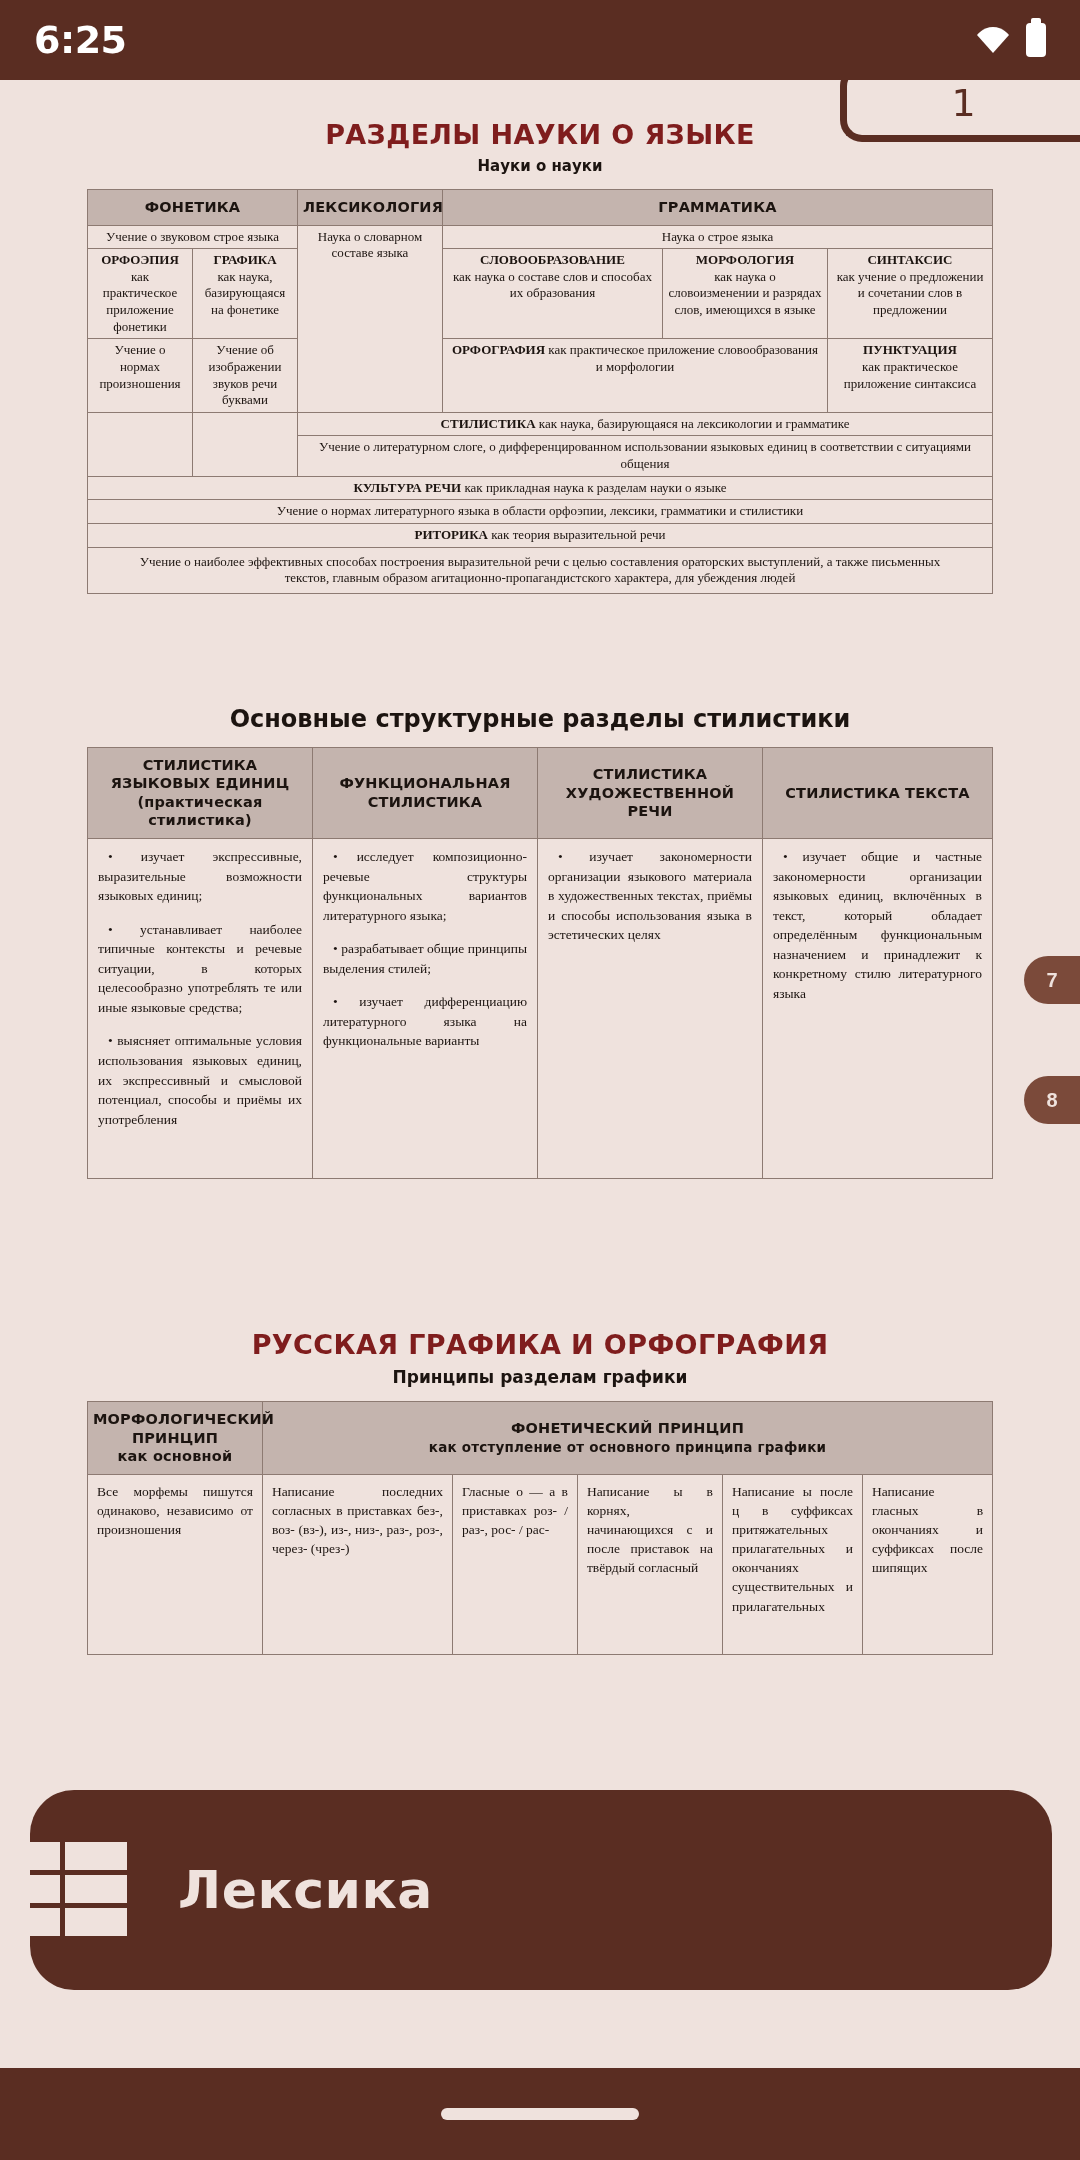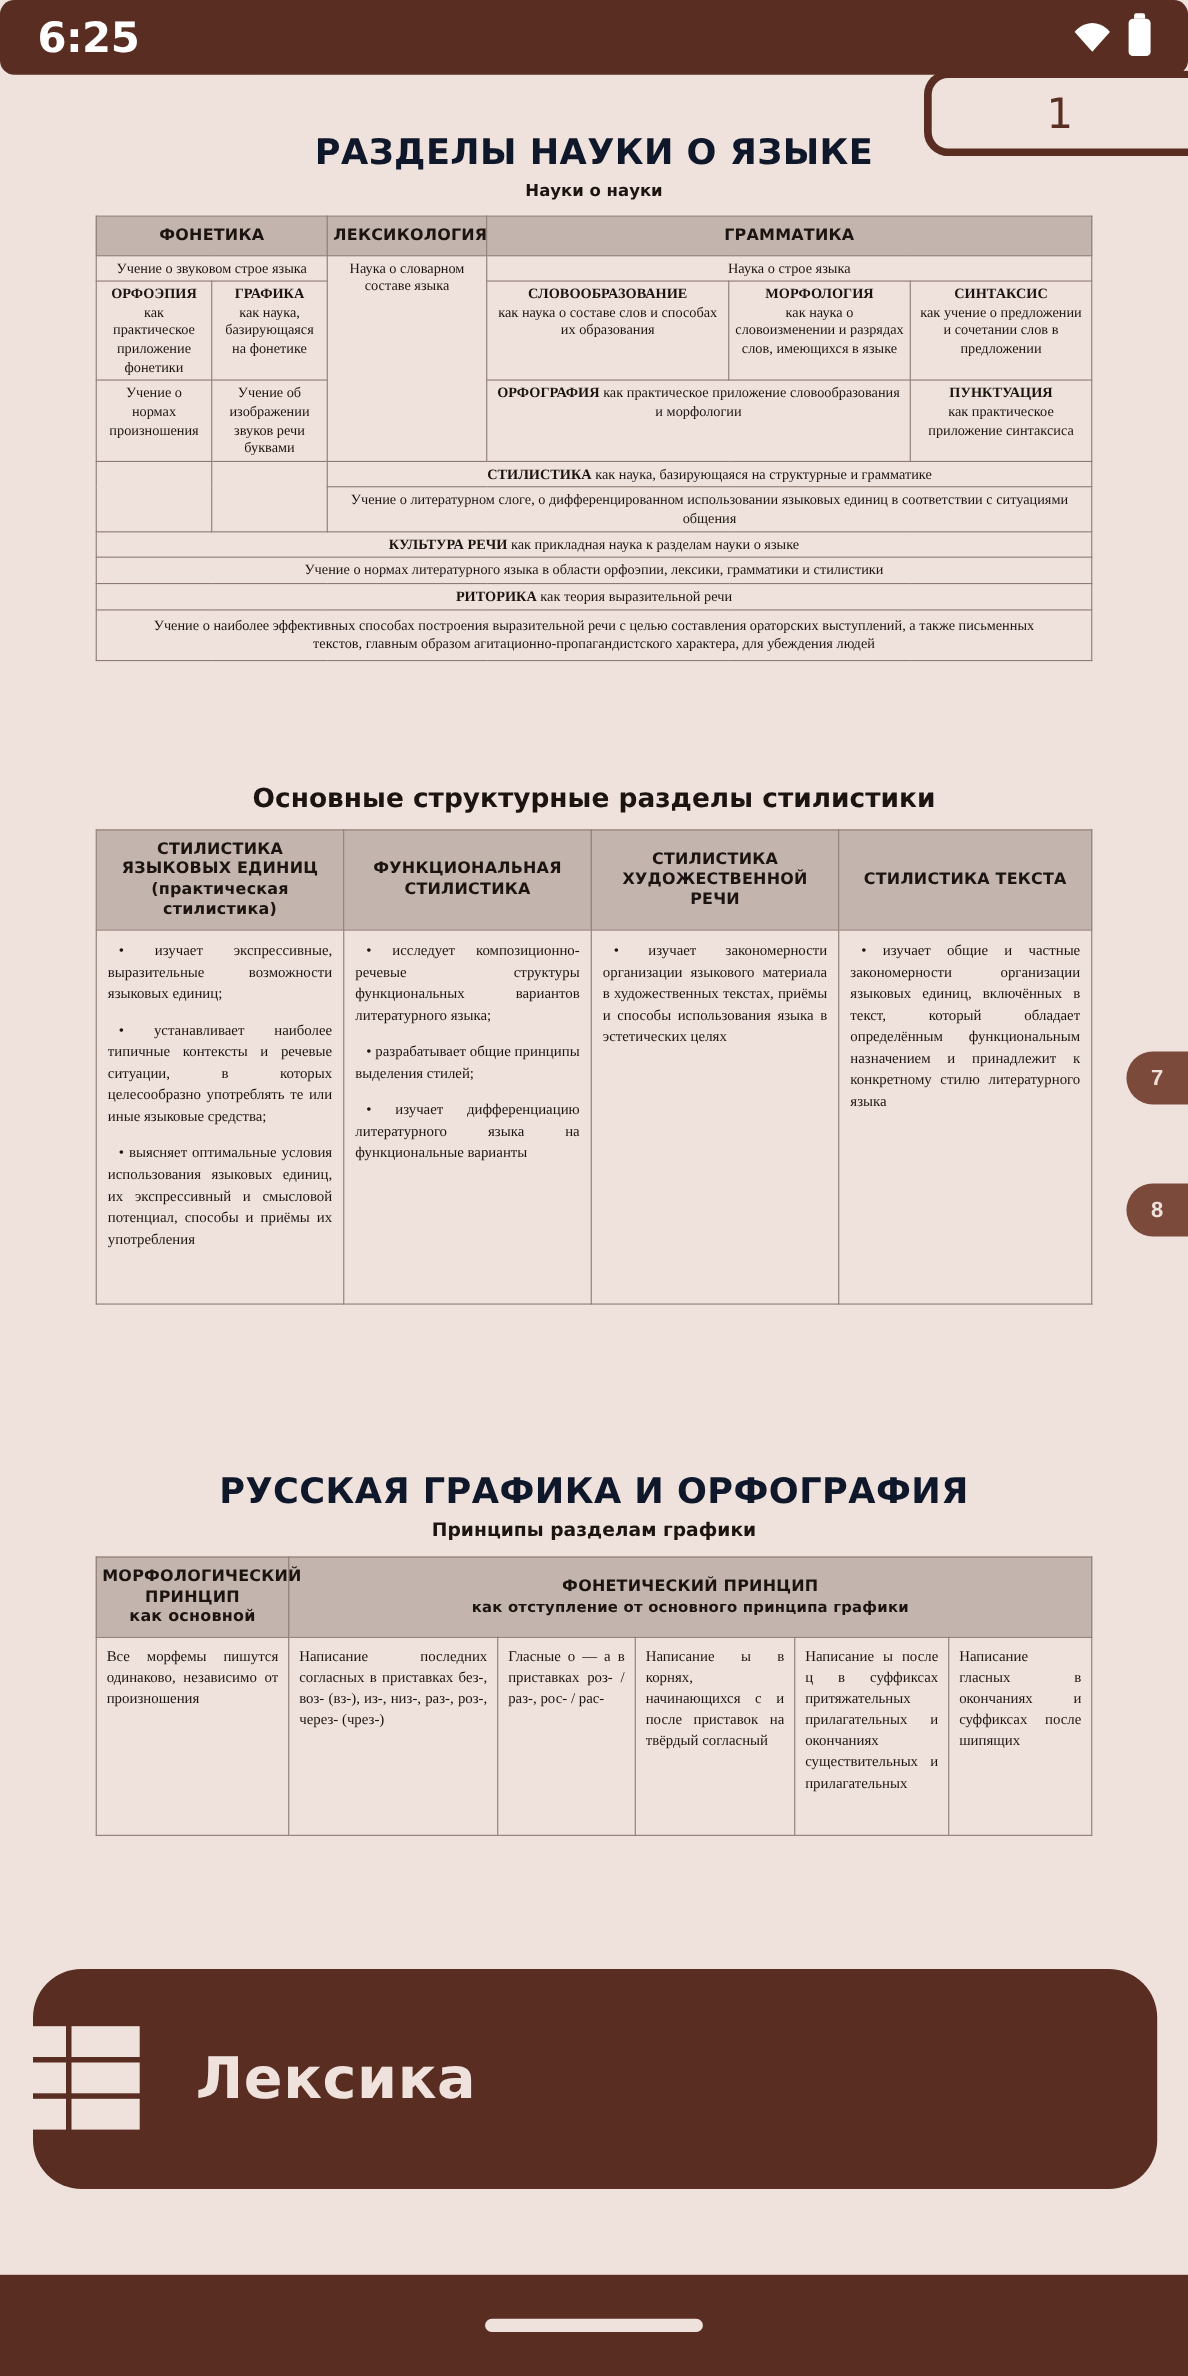--- a/index.html
+++ b/index.html
@@ -6,23 +6,23 @@
   html,body{ width:1080px; height:2160px; }
   body{
     background:#efe2dd;
     font-family:"Liberation Sans", sans-serif;
     position:relative;
     overflow:hidden;
   }
 
   
   #status-bar{
-    position:absolute; top:0; left:0; width:1080px; height:68px;
+    position:absolute; top:0; left:0; width:1080px; height:80px;
     background:#5a2d22; display:flex; align-items:center;
-    padding:0 34px; z-index:40;border-radius:13px;
+    padding:0 34px; z-index:40;
   }
   #clock{ color:#fff; font-size:38px; font-weight:700; letter-spacing:-.5px;
           font-family:"DejaVu Sans", sans-serif; }
   #status-icons{ margin-left:auto; display:flex; align-items:center; gap:16px; }
   .wifi-ic{ width:34px; height:30px; position:relative; }
   .wifi-ic svg{ display:block; }
   .batt-ic{ width:20px; height:34px; background:#fff; border-radius:4px; position:relative; }
   .batt-ic:after{ content:""; position:absolute; top:-5px; left:5px; width:10px; height:5px;
                   background:#fff; border-radius:2px 2px 0 0; }
 
@@ -46,23 +46,23 @@
   #scroll-tab-7{ top:956px; }
   #scroll-tab-8{ top:1076px; }
 
   
   #sheet{
     position:absolute; top:64px; left:0; width:1080px; height:1850px;
     background:#efe2dd; overflow:hidden;
   }
   .block{ width:1080px; }
   .blk-title{
-    text-align:center; color:#0f172a;
+    text-align:center; color:#7f1d1d;
     font-family:"DejaVu Sans", sans-serif;
-    font-weight:700; font-size:32px; letter-spacing:.4px;
+    font-weight:700; font-size:27px; letter-spacing:.4px;
   }
   .blk-sub{
     text-align:center; color:#1c1410;
     font-family:"DejaVu Sans", sans-serif;
     font-weight:700; font-size:15px; margin-top:7px;
   }
 
   table.doc{
     border-collapse:collapse;
     margin:14px auto 0 auto;
@@ -224,21 +224,21 @@
             <span class="b">ПУНКТУАЦИЯ</span><br>
             <span>как практическое приложение синтаксиса</span>
           </td>
         </tr>
         <tr></tr>
         <tr>
           <td rowspan="2"></td>
           <td rowspan="2"></td>
           <td colspan="4">
             <span class="b">СТИЛИСТИКА</span>
-            <span>как наука, базирующаяся на структурные и грамматике</span>
+            <span>как наука, базирующаяся на лексикологии и грамматике</span>
           </td>
         </tr>
         <tr>
           <td colspan="4">Учение о литературном слоге, о дифференцированном использовании языковых единиц в соответствии с ситуациями общения</td>
         </tr>
         <tr>
           <td colspan="6">
             <span class="b">КУЛЬТУРА РЕЧИ</span>
             <span>как прикладная наука к разделам науки о языке</span>
           </td>

